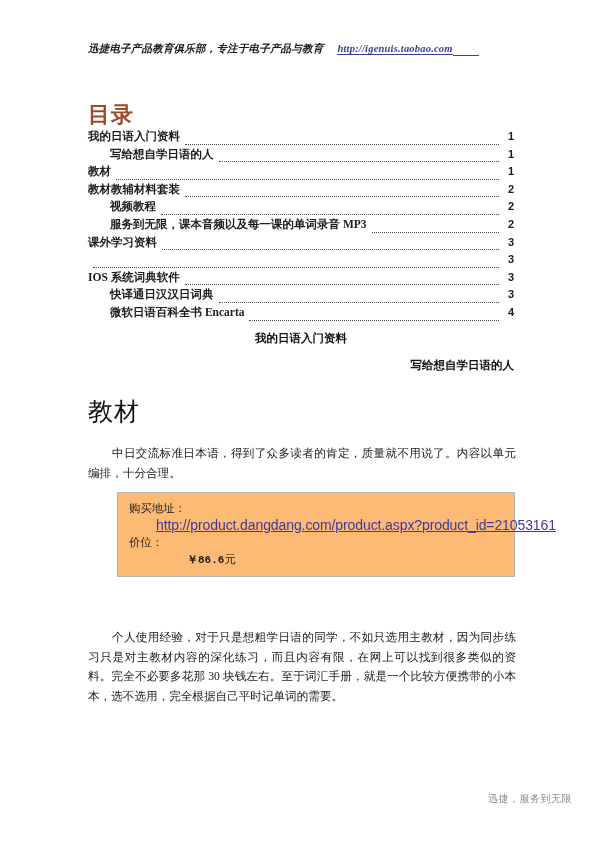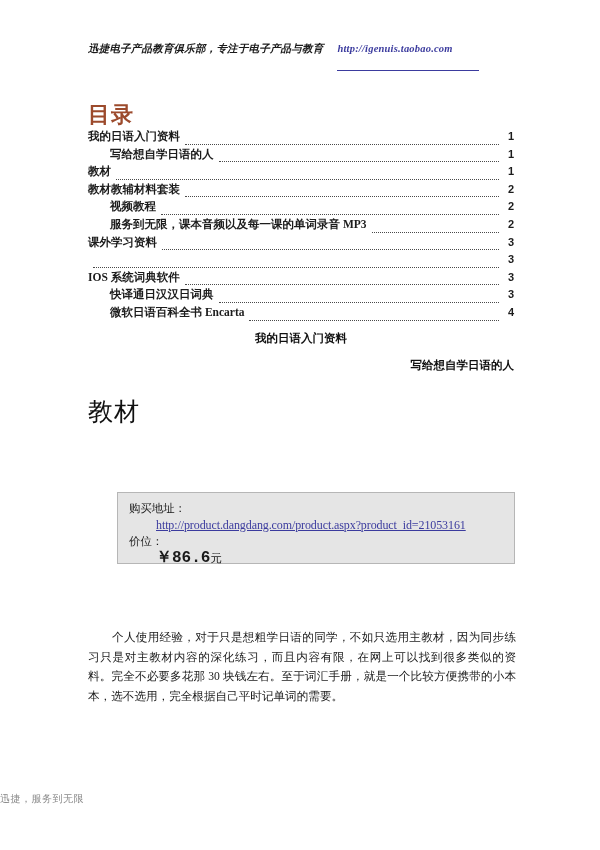--- a/index.html
+++ b/index.html
@@ -41,21 +41,21 @@
   .doc-header .hdr-text {
     display: inline-block;
   }
   .doc-header .hdr-link {
     display: inline-block;
     margin-left: 14px;
     color: #3b3b9e;
     text-decoration: none;
     font-style: italic;
     border-bottom: 1px solid #3b3b9e;
-    padding-bottom: 16px;
+    padding-bottom: 0px;
   }
   .doc-header .hdr-link-pad {
     display: inline-block;
     width: 26px;
     border-bottom: 1px solid #3b3b9e;
     height: 12px;
     vertical-align: bottom;
   }
 
   
@@ -156,56 +156,57 @@
   .para-1 { top: 444px; }
   .para-2 { top: 578px; }
   .para-3 { top: 628px; }
 
   
   .callout {
     position: absolute;
     left: 117px;
     top: 492px;
     width: 398px;
-    height: 72px;
+    height: 85px;
     box-sizing: border-box;
     border: 1px solid #b6b6b6;
-    background: #e5e5e5;
+    background: #fdba74;
     padding: 7px 0 0 0;
   }
   .callout-line {
     font-family: "Liberation Serif", "DejaVu Serif", serif;
     font-size: 11.4px;
     line-height: 16.5px;
     color: #1a1a1a;
     white-space: nowrap;
   }
   .callout-label { padding-left: 11px; }
   .callout-indent { padding-left: 38px; }
   .callout-url {
-    font-family: Liberation Serif, serif;
-    font-size: 12px;
+    font-family: Liberation Sans, sans-serif;
+    font-size: 14px;
     color: #3b3b9e;
     text-decoration: underline;
     letter-spacing: -0.1px;
   }
   .callout-price {
     font-family: "Liberation Mono", "DejaVu Sans Mono", monospace;
-    font-size: 16px;
-    font-weight: bold;
-    color: #1a1a1a;
+    font-size: 11px;
+    font-weight: bold;
+    color: #1a1a1a;
+    margin-left: 31px;
   }
 
   
   .doc-footer {
     position: absolute;
     left: 0;
     top: 792px;
     width: 572px;
-    text-align: left;
+    text-align: right;
     font-family: Liberation Serif, serif;
     font-size: 10px;
     color: #8a8a8a;
     letter-spacing: 0.5px;
   }
 </style>
 </head>
 <body>
 
 <div class="page">
@@ -271,20 +272,21 @@
         <span class="toc-dots"></span>
         <span class="toc-page">4</span>
       </div>
     </div>
 
   <div class="h-center">我的日语入门资料</div>
   <div class="h-right">写给想自学日语的人</div>
 
   <div class="h-big">教材</div>
 
+  <div class="para para-1">中日交流标准日本语，得到了众多读者的肯定，质量就不用说了。内容以单元编排，十分合理。</div>
 
   <div class="callout">
     <div class="callout-line callout-label">购买地址：</div>
     <div class="callout-line callout-indent"><a class="callout-url" href="#">http://product.dangdang.com/product.aspx?product_id=21053161</a></div>
     <div class="callout-line callout-label">价位：</div>
     <div class="callout-line callout-indent"><span class="callout-price">￥86.6</span><span class="yuan">元</span></div>
   </div>
 
   <div class="para para-3">个人使用经验，对于只是想粗学日语的同学，不如只选用主教材，因为同步练习只是对主教材内容的深化练习，而且内容有限，在网上可以找到很多类似的资料。完全不必要多花那 30 块钱左右。至于词汇手册，就是一个比较方便携带的小本本，选不选用，完全根据自己平时记单词的需要。</div>
 

